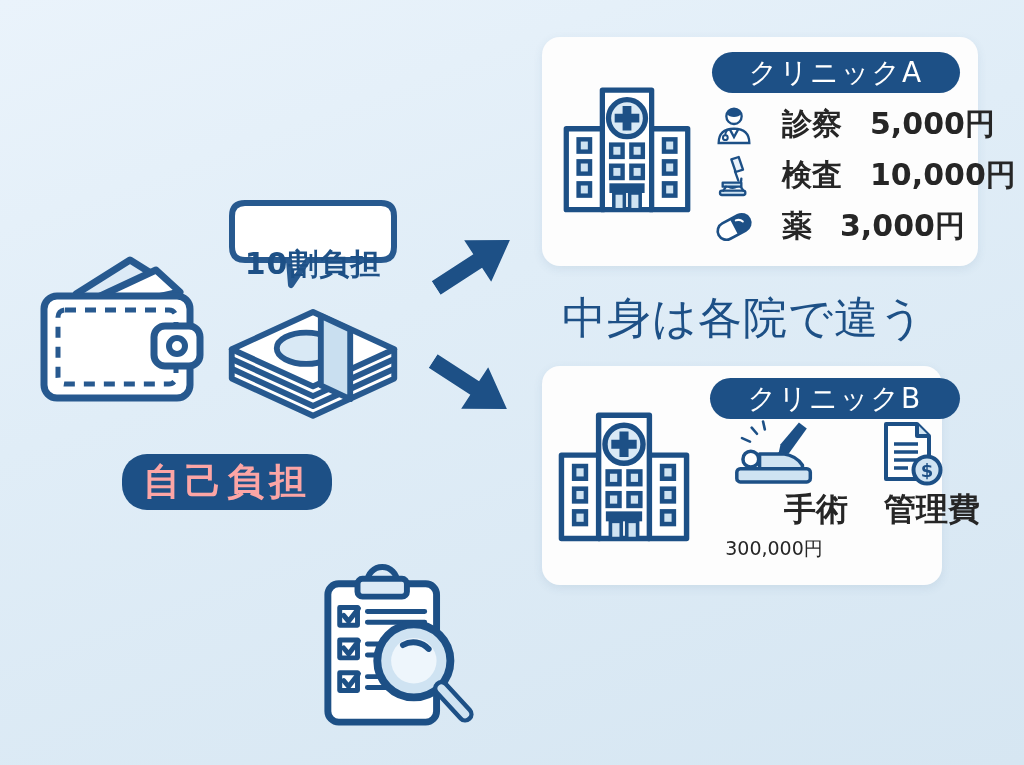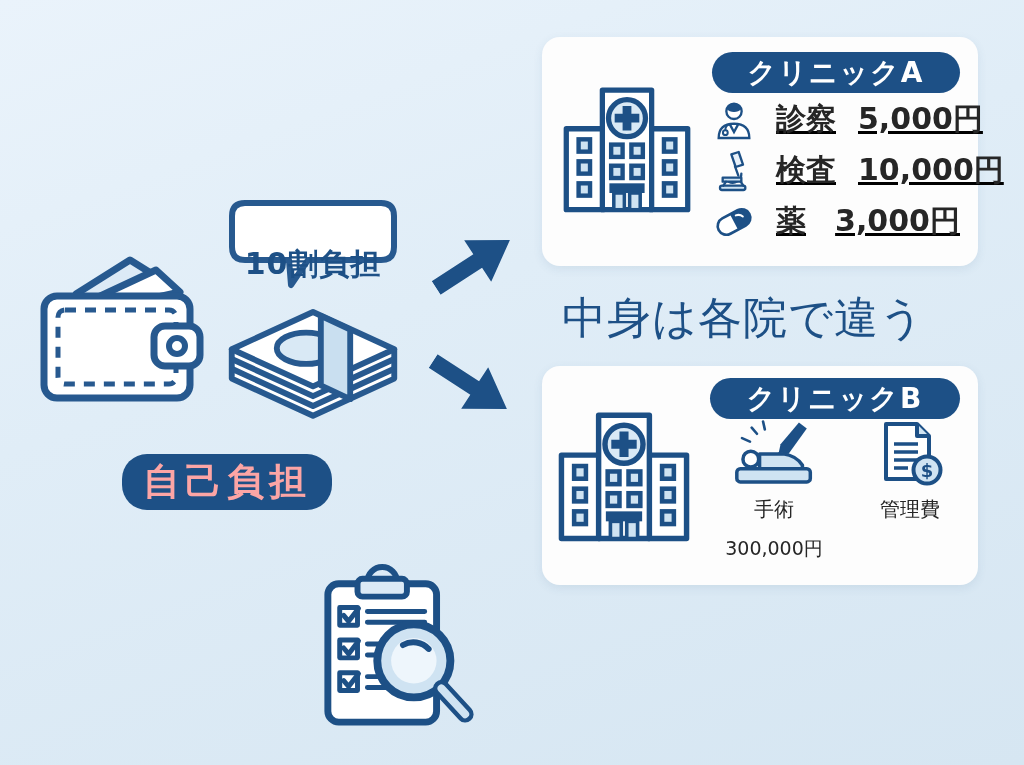--- a/index.html
+++ b/index.html
@@ -19,43 +19,43 @@
     background:linear-gradient(160deg,var(--bg-top) 0%,#e0edf7 40%,var(--bg-bottom) 100%);
   }
   .abs{position:absolute}
   .card{
     position:absolute;background:var(--card-bg);border-radius:18px;
     box-shadow:0 3px 10px rgba(60,100,140,.10);
   }
   .pill{
     position:absolute;background:var(--dark-blue);color:#fff;border-radius:21px;
     display:flex;align-items:center;justify-content:center;
-    font-size:28px;font-weight:700;letter-spacing:2px;
+    font-size:28px;font-weight:400;letter-spacing:2px;
   }
   .blue-box{
     position:absolute;background:var(--dark-blue);color:#fca5a5;border-radius:25px;
     display:flex;align-items:center;justify-content:center;font-weight:800;
   }
   .self-pay{left:122px;top:454px;width:210px;height:56px;font-size:37px;letter-spacing:5px;}
   .transparency{left:490px;top:623px;width:274px;height:63px;font-size:35px;letter-spacing:3px;}
   .bubble-text{
     position:absolute;left:228px;top:208px;width:170px;text-align:center;
     color:var(--dark-blue);font-size:30px;font-weight:800;letter-spacing:1px;margin-top:36px;
   }
   .middle-note{
     position:absolute;left:562px;top:289px;width:416px;text-align:left;
     color:var(--dark-blue);font-size:44px;font-weight:400;letter-spacing:1px;
   }
   .rows{position:absolute;left:172px;top:62px;width:246px;}
-  .row{display:flex;align-items:flex-start;height:51px;gap:22px;text-decoration:underline;}
+  .row{display:flex;align-items:center;height:51px;gap:28px;}
   .row .ric{width:40px;height:42px;flex:0 0 40px;}
   .row .rlabel{font-size:30px;font-weight:800;color:var(--text-dark);white-space:nowrap;}
   .row .rprice{flex:1;text-align:right;font-size:30px;font-weight:800;color:var(--text-dark);white-space:nowrap;}
   .bcol{position:absolute;text-align:center;}
-  .bcol .blabel{font-size:20px;font-weight:400;color:var(--text-dark);line-height:34px;}
+  .bcol .blabel{font-size:32px;font-weight:700;color:var(--text-dark);line-height:34px;text-align:right;}
   .bcol .bprice{font-size:19px;font-weight:400;color:var(--text-dark);line-height:44px;}
   .arrow{position:absolute;}
   .arrow-up{left:429px;top:239px;transform:rotate(-33deg);}
   .arrow-down{left:426px;top:360px;transform:rotate(33deg);}
 </style>
 </head>
 <body>
 
 <div class="stage">
 
@@ -163,21 +163,21 @@
           </g>
         </svg>
         <span class="rlabel">薬</span>
         <span class="rprice">3,000円</span>
       </div>
     </div>
   </div>
 
   <div class="middle-note">中身は各院で違う</div>
 
-  <div class="card" style="left:542px;top:366px;width:436px;height:219px">
+  <div class="card" style="left:542px;top:366px;width:400px;height:219px">
     <div class="pill" style="left:168px;top:12px;width:250px;height:41px">クリニックB</div>
 
     <svg class="abs" style="left:12px;top:42px" width="140" height="136" viewBox="0 0 150 150">
       <g stroke="#1d5086" stroke-width="6" stroke-linejoin="round" fill="#ffffff">
         <rect x="6" y="52" width="42" height="92"></rect>
         <rect x="102" y="52" width="42" height="92"></rect>
         <rect x="47" y="8" width="56" height="136"></rect>
         <circle cx="75" cy="40" r="21" fill="#d9e9f5"></circle>
       </g>
       <path d="M70 26 h10 v9 h9 v10 h-9 v9 h-10 v-9 h-9 v-10 h9 Z" fill="#1d5086"></path>

